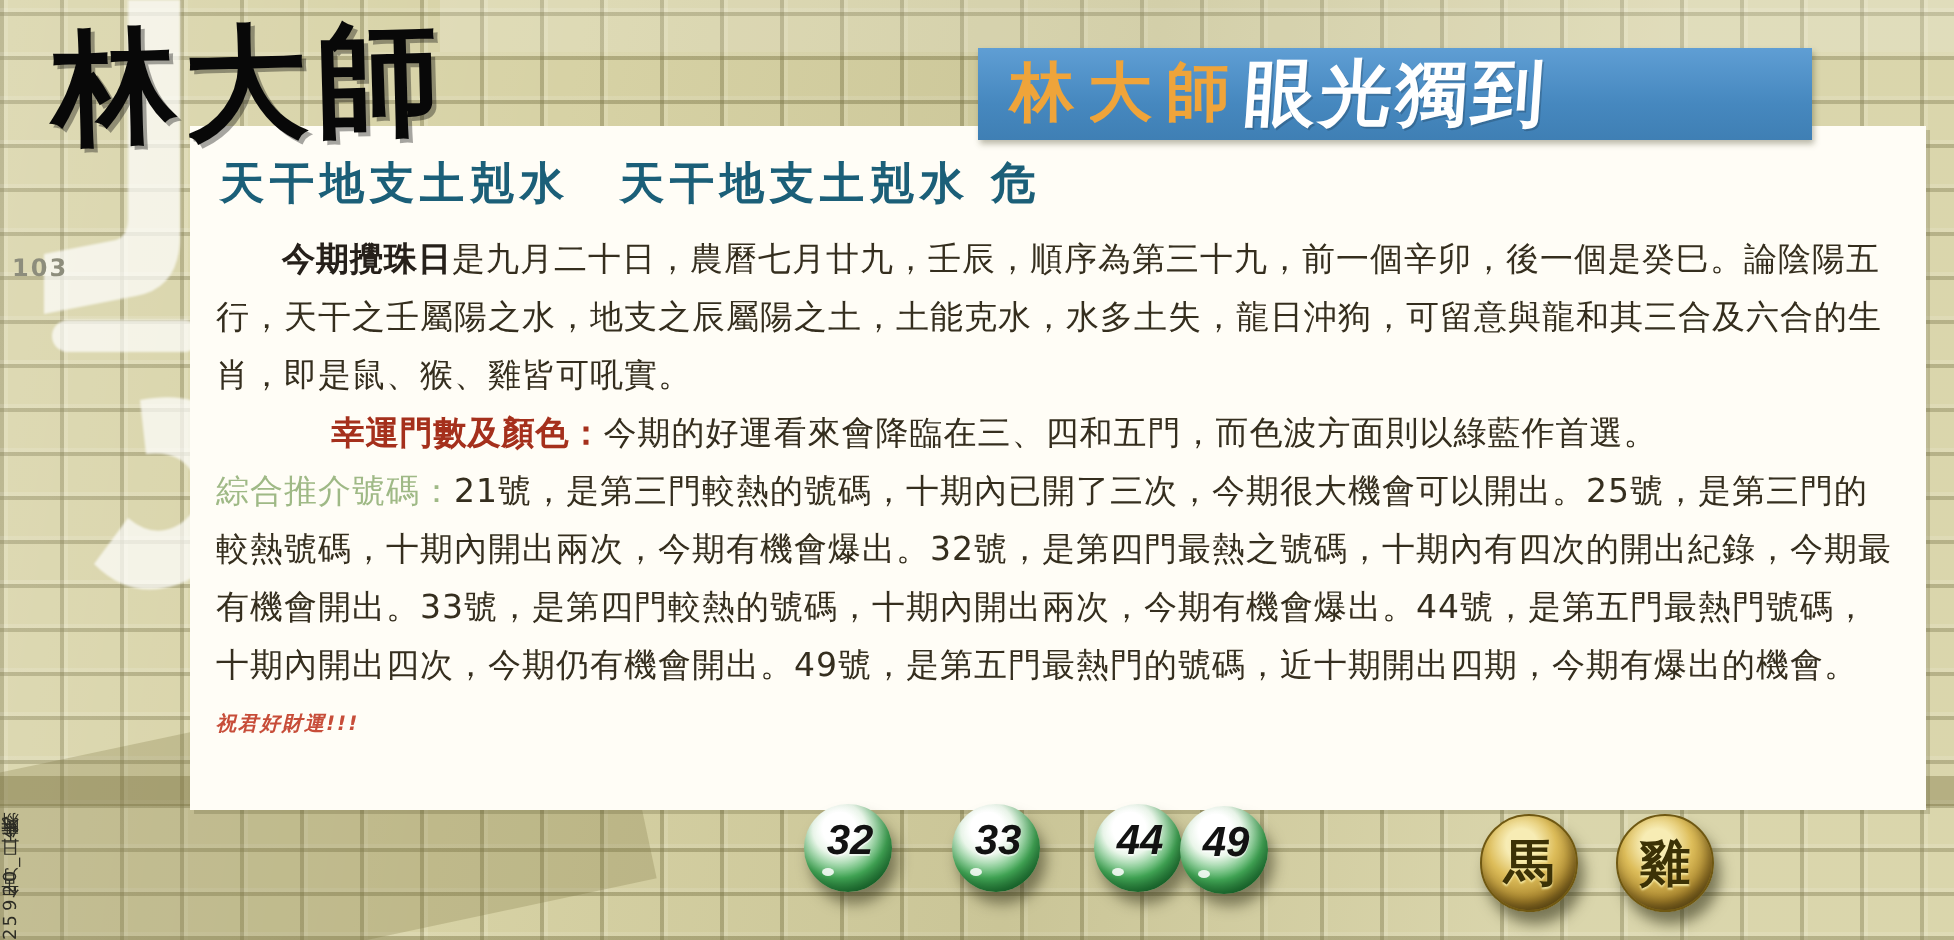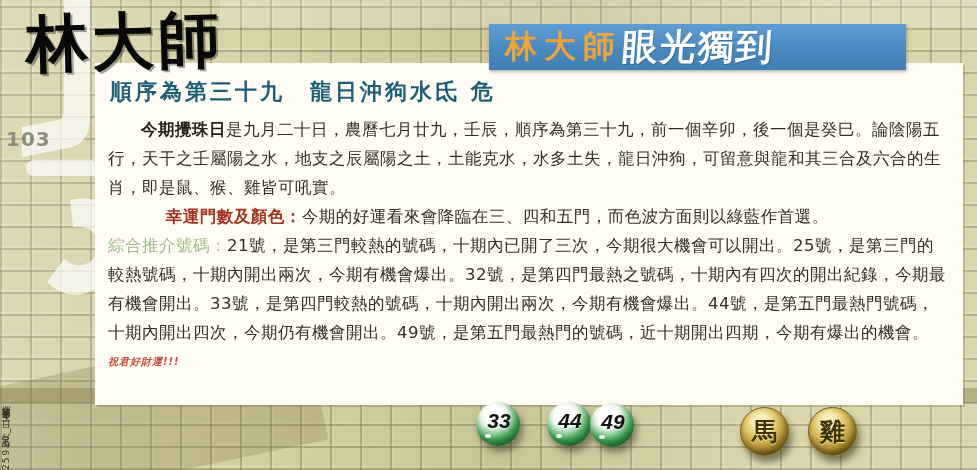--- a/index.html
+++ b/index.html
@@ -12,21 +12,21 @@
       repeating-linear-gradient(0deg, rgba(125,120,75,0.45) 0 2px, rgba(255,255,255,0.12) 2px 4px, rgba(0,0,0,0) 4px 22px),
       repeating-linear-gradient(90deg, rgba(125,120,75,0.45) 0 2px, rgba(255,255,255,0.12) 2px 4px, rgba(0,0,0,0) 4px 30px);
   }
   
   .band-bottom{position:absolute;left:0;top:388px;width:977px;height:15px;background:rgba(120,114,62,0.38);}
   .streak-left{position:absolute;left:-60px;top:360px;width:380px;height:120px;background:rgba(118,112,60,0.25);transform:rotate(-12deg);}
   .streak-top{position:absolute;left:220px;top:0;width:760px;height:26px;background:rgba(255,255,255,0.18);}
 
   .ghost{position:absolute;left:8px;top:0;filter:blur(0.6px);}
 
-  .page-num{position:absolute;left:6px;top:127px;font-size:20px;letter-spacing:1px;color:#8d8d7c;font-weight:bold;}
+  .page-num{position:absolute;left:6px;top:127px;font-size:12px;letter-spacing:1px;color:#8d8d7c;font-weight:bold;}
 
   .update-note{
     position:absolute;left:0px;top:376px;height:94px;
     writing-mode:vertical-rl;transform:rotate(180deg);
     font-size:9px;color:#2d2d25;letter-spacing:1px;white-space:nowrap;
   }
 
   
   .panel{
     position:absolute;left:95px;top:63px;width:868px;height:342px;
@@ -106,38 +106,42 @@
       <rect x="18" y="160" width="74" height="16" rx="8"></rect>
       <path d="M62 200 q42 -8 52 30 q9 36 -19 55 q-32 21 -56 -3 l17 -23 q13 11 26 3 q13 -9 7 -24 q-6 -13 -24 -11 z"></path>
     </g>
   </svg>
 
   <div class="page-num">103</div>
 
   <div class="update-note">25年9月20日_下午六時更新</div>
 
   <div class="panel">
-    <div class="headline">順序為第三十九　龍日沖狗水氐 危</div>
+    <div class="headline">天干地支土剋水　天干地支土剋水 危</div>
 
     <p class="p1"><span class="lead-bold">今期攪珠日</span><span>是九月二十日，農曆七月廿九，壬辰，順序為第三十九，前一個辛卯，後一個是癸巳。論陰陽五行，天干之壬屬陽之水，地支之辰屬陽之土，土能克水，水多土失，龍日沖狗，可留意與龍和其三合及六合的生肖，即是鼠、猴、雞皆可吼實。</span></p>
 
     <p class="p2"><span class="lead-red">幸運門數及顏色：</span><span>今期的好運看來會降臨在三、四和五門，而色波方面則以綠藍作首選。</span></p>
 
     <p class="p3"><span class="lead-green">綜合推介號碼：</span><span>21號，是第三門較熱的號碼，十期內已開了三次，今期很大機會可以開出。25號，是第三門的較熱號碼，十期內開出兩次，今期有機會爆出。32號，是第四門最熱之號碼，十期內有四次的開出紀錄，今期最有機會開出。33號，是第四門較熱的號碼，十期內開出兩次，今期有機會爆出。44號，是第五門最熱門號碼，十期內開出四次，今期仍有機會開出。49號，是第五門最熱門的號碼，近十期開出四期，今期有爆出的機會。</span></p>
 
     <div class="closing">祝君好財運!!!</div>
   </div>
 
   <div class="banner">
     <span class="banner-name">林大師</span>
     <span class="banner-slogan">眼光獨到</span>
   </div>
 
   <div class="calligraphy">林大師</div>
 
+  <div class="ball ball--green" style="left:402px;top:402px;">
+    <span class="ball-num">32</span>
+      <i class="glint"></i>
+  </div>
   <div class="ball ball--green" style="left:476px;top:402px;">
     <span class="ball-num">33</span>
       <i class="glint"></i>
   </div>
   <div class="ball ball--green" style="left:547px;top:402px;">
     <span class="ball-num">44</span>
       <i class="glint"></i>
   </div>
   <div class="ball ball--green" style="left:590px;top:403px;">
     <span class="ball-num">49</span>

